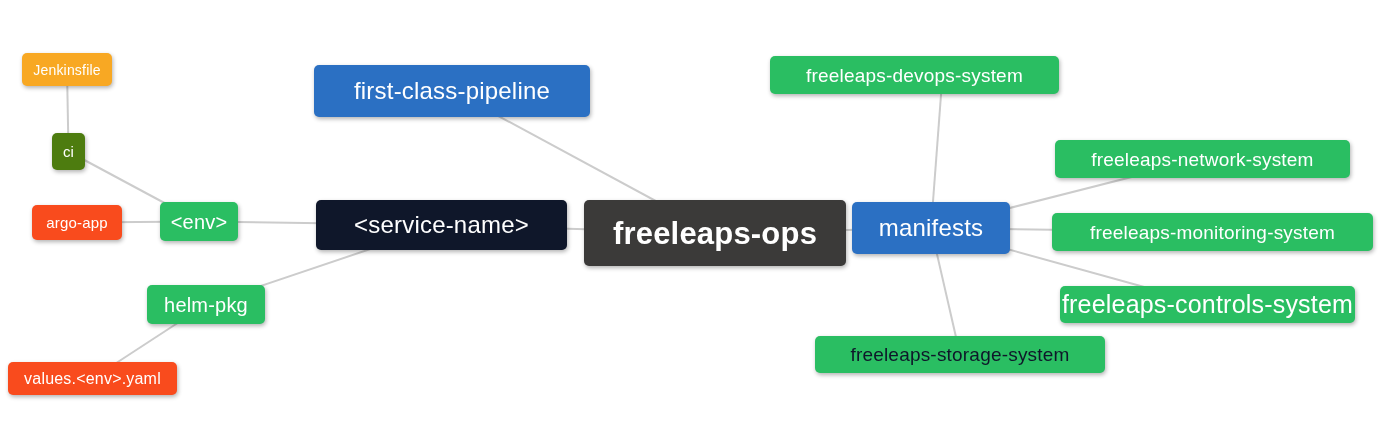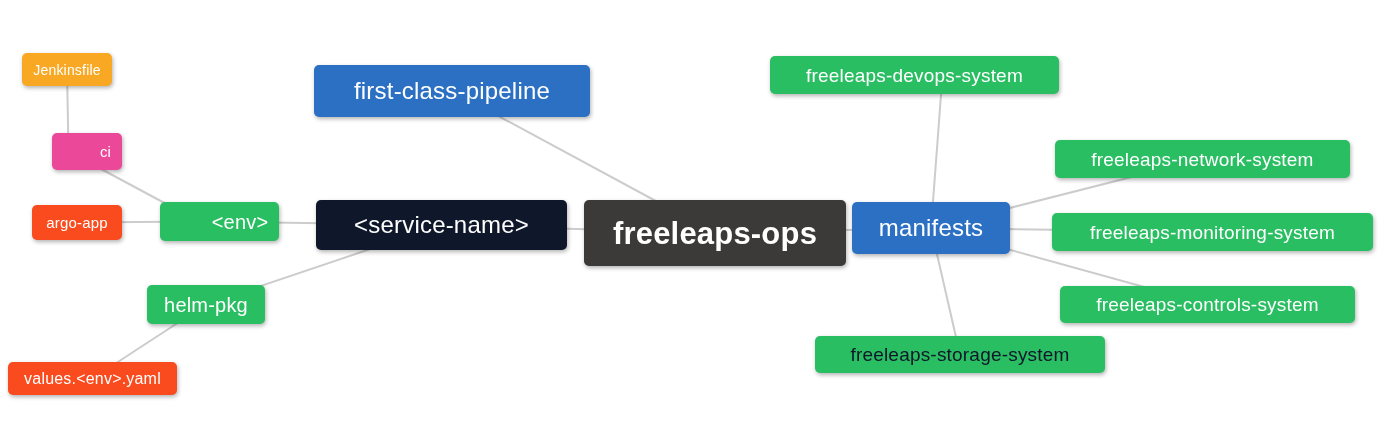--- a/index.html
+++ b/index.html
@@ -61,28 +61,28 @@
       <line x1="441.5" y1="197" x2="715" y2="205" stroke="#cccccc" stroke-width="2"></line>
       <line x1="715" y1="205" x2="931" y2="200" stroke="#cccccc" stroke-width="2"></line>
       <line x1="931" y1="200" x2="942.5" y2="47" stroke="#cccccc" stroke-width="2"></line>
       <line x1="931" y1="200" x2="1202.5" y2="131" stroke="#cccccc" stroke-width="2"></line>
       <line x1="931" y1="200" x2="1212.5" y2="204" stroke="#cccccc" stroke-width="2"></line>
       <line x1="931" y1="200" x2="1207.5" y2="276.5" stroke="#cccccc" stroke-width="2"></line>
       <line x1="931" y1="200" x2="960" y2="326.5" stroke="#cccccc" stroke-width="2"></line>
     </svg>
   <div class="node-layer" id="node-layer">
       <div class="node" style="left: 22px; top: 25px; width: 90px; height: 33px; font-size: 14px; background: rgb(248, 168, 35); color: rgb(255, 255, 255);">Jenkinsfile</div>
-      <div class="node" style="left: 52px; top: 105px; width: 33px; height: 37px; font-size: 15px; background: #ec4899; color: rgb(255, 255, 255); padding-left: 37px;">ci</div>
+      <div class="node" style="left: 52px; top: 105px; width: 33px; height: 37px; font-size: 15px; background: #4d7c0f; color: rgb(255, 255, 255);">ci</div>
       <div class="node" style="left: 32px; top: 177px; width: 90px; height: 35px; font-size: 15px; background: rgb(249, 75, 29); color: rgb(255, 255, 255);">argo-app</div>
-      <div class="node" style="left: 160px; top: 174px; width: 78px; height: 39px; font-size: 20px; background: rgb(42, 190, 98); color: rgb(255, 255, 255); padding-left: 41px;">&lt;env&gt;</div>
+      <div class="node" style="left: 160px; top: 174px; width: 78px; height: 39px; font-size: 20px; background: rgb(42, 190, 98); color: rgb(255, 255, 255);">&lt;env&gt;</div>
       <div class="node" style="left: 147px; top: 257px; width: 118px; height: 39px; font-size: 20px; background: rgb(42, 190, 98); color: rgb(255, 255, 255);">helm-pkg</div>
       <div class="node" style="left: 8px; top: 334px; width: 169px; height: 33px; font-size: 16px; background: rgb(249, 75, 29); color: rgb(255, 255, 255);">values.&lt;env&gt;.yaml</div>
       <div class="node" style="left: 314px; top: 37px; width: 276px; height: 52px; font-size: 24px; background: rgb(43, 112, 195); color: rgb(255, 255, 255);">first-class-pipeline</div>
       <div class="node" style="left: 316px; top: 172px; width: 251px; height: 50px; font-size: 24px; background: #0f172a; color: rgb(255, 255, 255);">&lt;service-name&gt;</div>
       <div class="node" style="left: 584px; top: 172px; width: 262px; height: 66px; font-size: 31px; background: rgb(59, 58, 57); color: rgb(255, 255, 255); font-weight: bold;">freeleaps-ops</div>
       <div class="node" style="left: 852px; top: 174px; width: 158px; height: 52px; font-size: 24px; background: rgb(43, 112, 195); color: rgb(255, 255, 255);">manifests</div>
       <div class="node" style="left: 770px; top: 28px; width: 289px; height: 38px; font-size: 19px; background: rgb(42, 190, 98); color: rgb(255, 255, 255);">freeleaps-devops-system</div>
       <div class="node" style="left: 1055px; top: 112px; width: 295px; height: 38px; font-size: 19px; background: rgb(42, 190, 98); color: rgb(255, 255, 255);">freeleaps-network-system</div>
       <div class="node" style="left: 1052px; top: 185px; width: 321px; height: 38px; font-size: 19px; background: rgb(42, 190, 98); color: rgb(255, 255, 255);">freeleaps-monitoring-system</div>
-      <div class="node" style="left: 1060px; top: 258px; width: 295px; height: 37px; font-size: 19px; background: rgb(42, 190, 98); color: rgb(255, 255, 255);">freeleaps-controls-system</div>
+      <div class="node" style="left: 1060px; top: 258px; width: 295px; height: 37px; font-size: 25px; background: rgb(42, 190, 98); color: rgb(255, 255, 255);">freeleaps-controls-system</div>
       <div class="node" style="left: 815px; top: 308px; width: 290px; height: 37px; font-size: 19px; background: rgb(42, 190, 98); color: #0f172a;">freeleaps-storage-system</div>
     </div>
 </div>
 
 </body></html>

